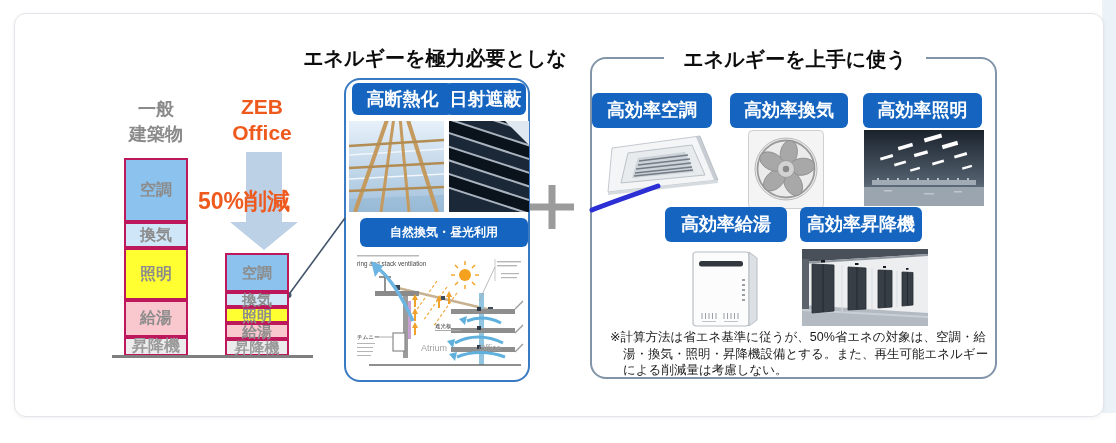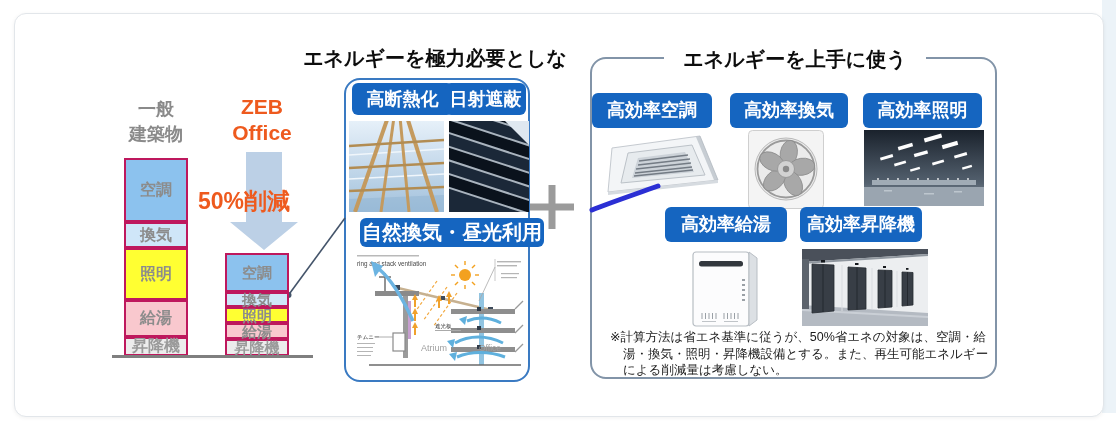--- a/index.html
+++ b/index.html
@@ -31,21 +31,21 @@
   .callout{position:absolute;left:283px;top:214px;z-index:1;}
   
   .passive-title{position:absolute;left:293px;top:45px;width:284px;text-align:center;
                  font-size:20px;font-weight:bold;color:#0d0d0d;}
   .passive-panel{position:absolute;left:344px;top:78px;width:186px;height:304px;
                  border:2px solid #3a7ac2;border-radius:16px;background:#fff;box-sizing:border-box;}
   .badge{position:absolute;background:#1565c0;color:#fff;font-weight:bold;text-align:center;
          border-radius:6px;}
   .b-ins{left:352px;top:83px;width:101px;height:32px;line-height:32px;font-size:18px;}
   .b-shd{left:445px;top:83px;width:81px;height:32px;line-height:32px;font-size:18px;}
-  .b-nat{left:360px;top:218px;width:184px;height:29px;line-height:29px;font-size:20px;}
+  .b-nat{left:360px;top:218px;width:168px;height:29px;line-height:29px;font-size:12px;}
   .ph{position:absolute;display:block;}
   
   .plus{position:absolute;left:526px;top:181px;}
   
   .active-panel{position:absolute;left:590px;top:57px;width:407px;height:322px;
                 border:2px solid #8294a8;border-radius:16px;background:#fff;box-sizing:border-box;}
   .active-title{position:absolute;left:664px;top:44px;width:262px;text-align:center;background:#fff;
                 font-size:20px;font-weight:bold;color:#0d0d0d;z-index:2;padding:2px 0;}
   .b-r{height:35px;line-height:35px;font-size:18px;}
   .b-hvac{left:592px;top:93px;width:120px;}

